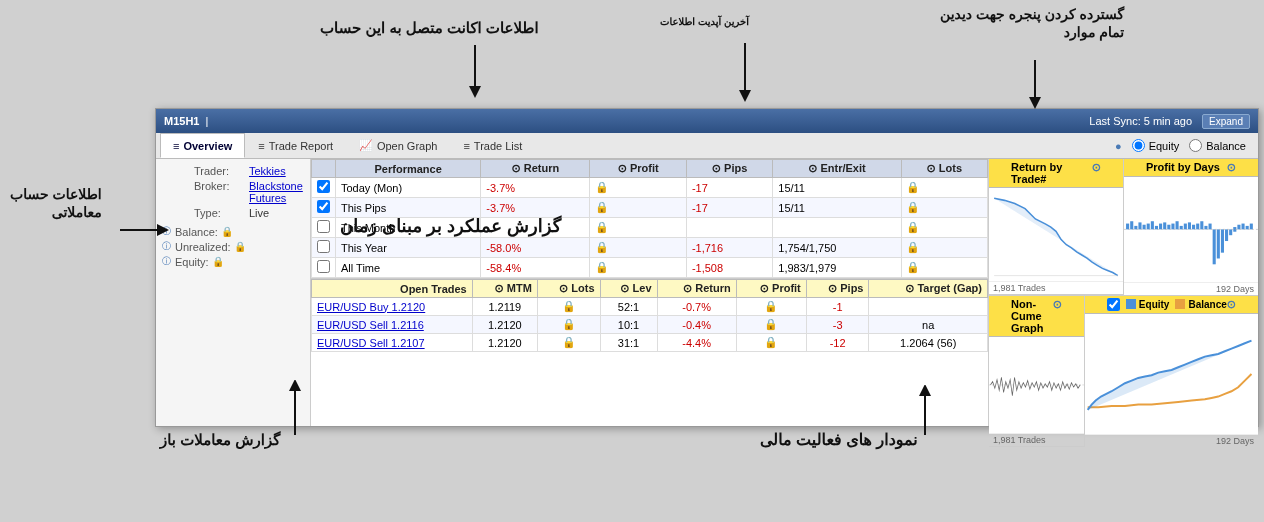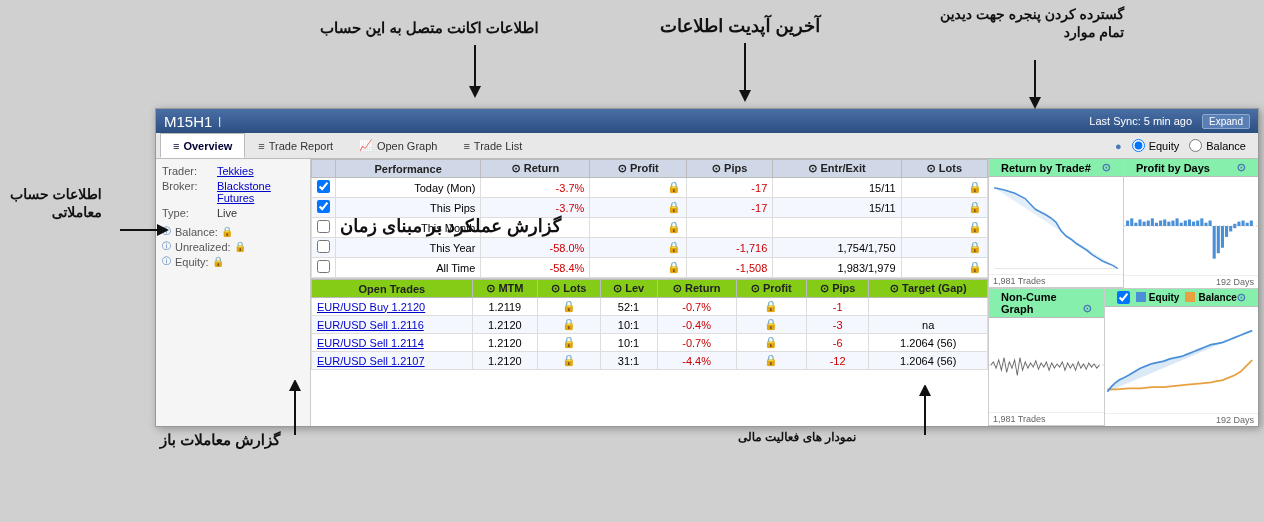--- a/index.html
+++ b/index.html
@@ -52,22 +52,22 @@
       justify-content: space-between;
       height: 24px;
     }
     .title-bar-left {
       display: flex;
       align-items: center;
       gap: 6px;
       font-size: 11px;
     }
     .title-id {
-      font-weight: normal;
-      font-size: 15px;
+      font-weight: bold;
+      font-size: 11px;
     }
     .title-bar-right {
       display: flex;
       align-items: center;
       gap: 10px;
       font-size: 11px;
     }
     .expand-btn {
       background: #5a7fb5;
       border: 1px solid #8aaad0;
@@ -137,20 +137,21 @@
     }
     .account-row {
       display: flex;
       margin-bottom: 3px;
       font-size: 11px;
     }
     .account-label {
       color: #555;
       width: 55px;
       flex-shrink: 0;
+      margin-left: 32px;
     }
     .account-value {
       color: #0000cc;
       text-decoration: underline;
       cursor: pointer;
     }
     .account-value.plain {
       color: #333;
       text-decoration: none;
       cursor: default;
@@ -193,21 +194,21 @@
       border: 1px solid #bbb;
       padding: 2px 5px;
       text-align: center;
       font-weight: bold;
       color: #222;
       white-space: nowrap;
     }
     .perf-table td {
       border: 1px solid #ddd;
       padding: 2px 5px;
-      text-align: right;
+      text-align: left;
       white-space: nowrap;
     }
     .perf-table td:first-child {
       text-align: left;
     }
     .perf-table tr:nth-child(even) td {
       background: #f5f7ff;
     }
     .perf-table tr:nth-child(odd) td {
       background: #fff;
@@ -217,24 +218,24 @@
       width: 14px;
     }
 
     
     .open-trades-table {
       width: 100%;
       border-collapse: collapse;
       font-size: 11px;
     }
     .open-trades-table th {
-      background: #84cc16;
+      background: #fef9c3;
       border: 1px solid #bbb;
       padding: 2px 5px;
-      text-align: center;
+      text-align: right;
       font-weight: bold;
       color: #222;
       white-space: nowrap;
     }
     .open-trades-table td {
       border: 1px solid #ddd;
       padding: 2px 5px;
       text-align: center;
       white-space: nowrap;
     }
@@ -270,27 +271,27 @@
     .chart-panel {
       flex: 1;
       border-bottom: 1px solid #ccc;
       display: flex;
       flex-direction: column;
     }
     .chart-panel:last-child {
       border-bottom: none;
     }
     .chart-header {
-      background: #86efac;
-      padding: 2px 12px;
+      background: #fde047;
+      padding: 2px 22px;
       font-size: 11px;
       font-weight: bold;
       display: flex;
       justify-content: space-between;
-      align-items: flex-end;
+      align-items: flex-start;
       border-bottom: 1px solid #bbb;
     }
     .chart-body {
       flex: 1;
       position: relative;
       overflow: hidden;
       background: #fff;
     }
     .chart-footer {
       font-size: 9px;
@@ -334,31 +335,31 @@
       width: 10px;
       height: 10px;
       display: inline-block;
     }
   </style>
 </head>
 <body>
 
 <div class="annotation" style="top:18px; left:320px; font-size:15px;">اطلاعات اکانت متصل به این حساب</div>
 
-<div class="annotation" style="top:15px; left:660px; font-size:18px;">آخرین آپدیت اطلاعات</div>
+<div class="annotation" style="top:15px; left:660px; font-size:10px;">آخرین آپدیت اطلاعات</div>
 
 <div class="annotation" style="top:5px; left:940px; font-size:14px; text-align:right;">گسترده کردن پنجره جهت دیدین<br>تمام موارد</div>
 
 <div class="annotation" style="top:185px; left:10px; font-size:14px; text-align:right;">اطلاعات حساب<br>معاملاتی</div>
 
 <div class="annotation" style="top:215px; left:340px; font-size:18px; font-weight:bold;">گزارش عملکرد بر مبنای زمان</div>
 
 <div class="annotation" style="top:430px; left:160px; font-size:15px;">گزارش معاملات باز</div>
 
-<div class="annotation" style="top:430px; left:738px; font-size:12px;">نمودار های فعالیت مالی</div>
+<div class="annotation" style="top:430px; left:760px; font-size:16px;">نمودار های فعالیت مالی</div>
 
 <svg class="arrow" style="top:40px; left:445px; width:60px; height:60px;" viewBox="0 0 60 60">
   <defs>
       <marker id="ah1" markerWidth="6" markerHeight="6" refX="3" refY="3" orient="auto">
     <path d="M0,0 L6,3 L0,6 Z" fill="#111"></path>
   </marker>
     </defs>
   <path d="M30,5 Q30,45 30,52" stroke="#111" stroke-width="2" fill="none" marker-end="url(#ah1)"></path>
 </svg>
 
@@ -579,30 +580,20 @@
               </tr>
               <tr>
                 <td><span class="trade-link">EUR/USD Sell 1.2116</span></td>
                 <td>1.2120</td>
                 <td>🔒</td>
                 <td>10:1</td>
                 <td class="negative">-0.4%</td>
                 <td>🔒</td>
                 <td class="negative">-3</td>
                 <td>na</td>
-              </tr>
-              <tr>
-                <td><span class="trade-link">EUR/USD Sell 1.2114</span></td>
-                <td>1.2120</td>
-                <td>🔒</td>
-                <td>10:1</td>
-                <td class="negative">-0.7%</td>
-                <td>🔒</td>
-                <td class="negative">-6</td>
-                <td>1.2064 (56)</td>
               </tr>
               <tr>
                 <td><span class="trade-link">EUR/USD Sell 1.2107</span></td>
                 <td>1.2120</td>
                 <td>🔒</td>
                 <td>31:1</td>
                 <td class="negative">-4.4%</td>
                 <td>🔒</td>
                 <td class="negative">-12</td>
                 <td>1.2064 (56)</td>

